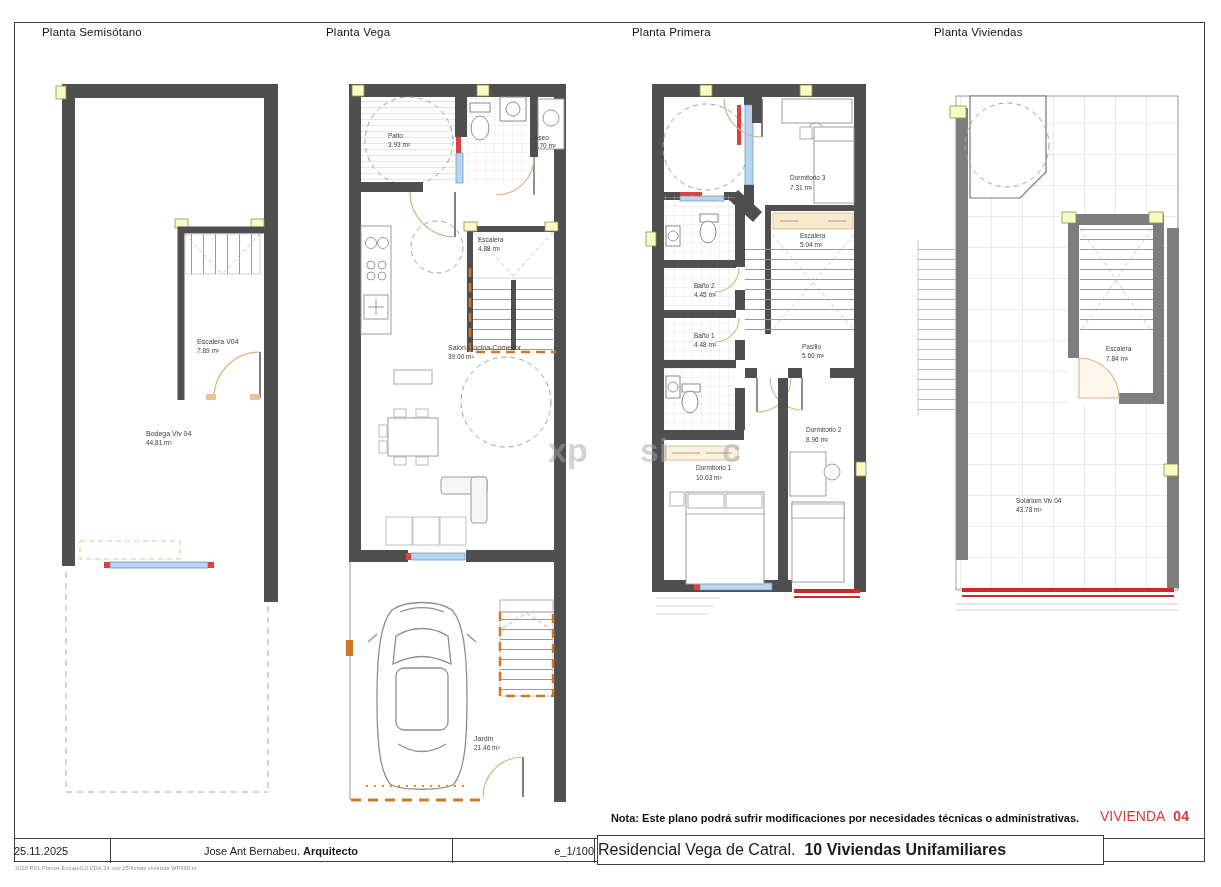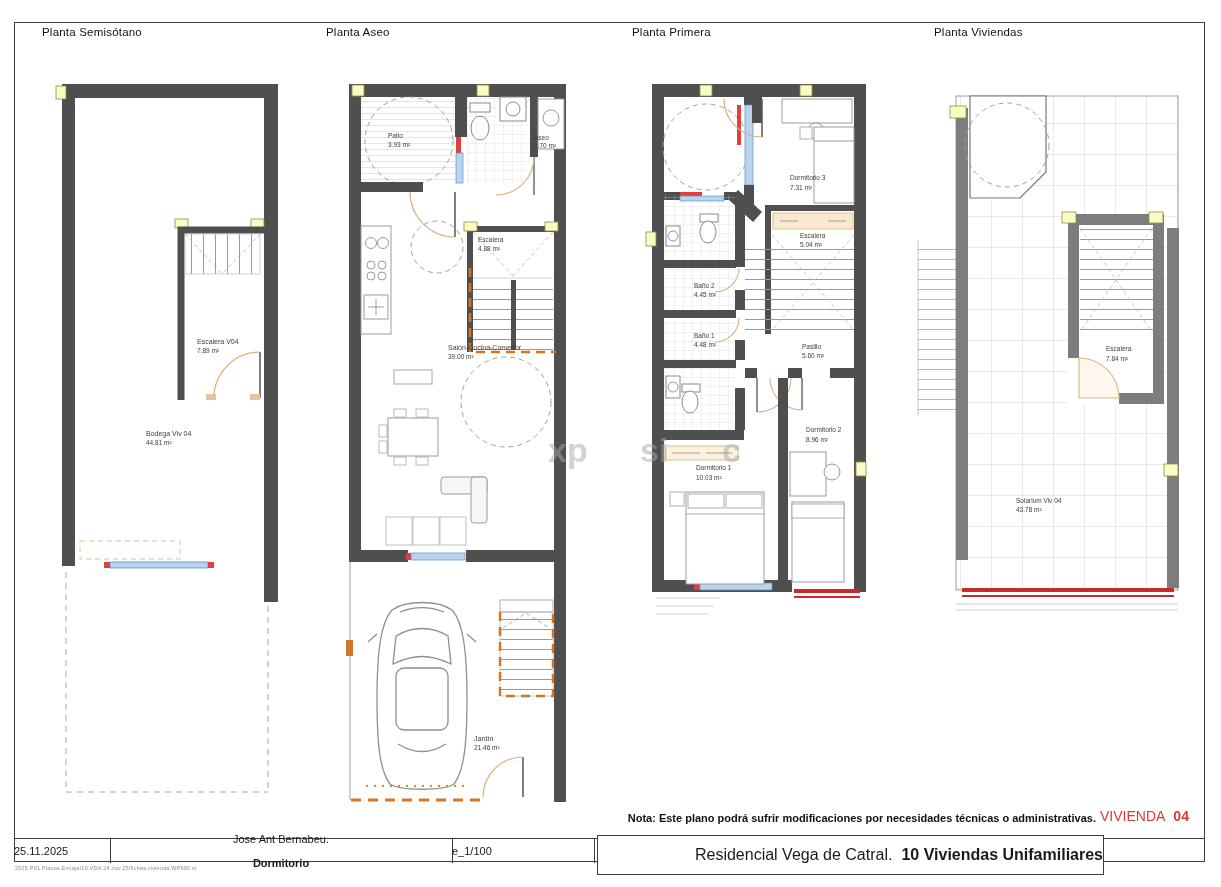--- a/index.html
+++ b/index.html
@@ -11,41 +11,41 @@
   #t-semi{left:42px;top:26px;} #t-baja{left:326px;top:26px;}
   #t-primera{left:620px;top:26px;padding-left:12px;} #t-solarium{left:934px;top:26px;}
   svg{position:absolute;left:0;top:0;}
   svg text{font-family:"Liberation Sans",sans-serif;fill:#3c3c3c;}
   .rl{font-size:7px;} .rla{font-size:6.5px;}
   .wm{font-size:34px;font-weight:bold;fill:#a6a6a6;opacity:.5;}
   
   .strip{position:absolute;left:14px;top:838px;width:1191px;height:24px;border-top:1px solid #3c3c3c;box-sizing:border-box;}
   .cell{position:absolute;top:0;height:24px;display:flex;align-items:center;font-size:11px;}
   .cell-date{left:0;width:96px;border-right:1px solid #3c3c3c;}
-  .cell-arch{left:96px;width:342px;justify-content:center;border-right:1px solid #3c3c3c;flex-direction:column;}
-  .cell-scale{left:438px;width:142px;justify-content:flex-start;border-right:1px solid #3c3c3c;}
-  .project-box{position:absolute;left:597px;top:835px;width:507px;height:40px;border:1.5px solid #3c3c3c;
-        box-sizing:border-box;display:flex;align-items:center;justify-content:flex-end;
+  .cell-arch{left:96px;width:342px;justify-content:center;border-right:1px solid #3c3c3c;}
+  .cell-scale{left:438px;width:142px;justify-content:flex-end;border-right:1px solid #3c3c3c;}
+  .project-box{position:absolute;left:597px;top:835px;width:507px;height:30px;border:1.5px solid #3c3c3c;
+        box-sizing:border-box;display:flex;align-items:center;justify-content:flex-start;
         font-size:16px;background:#fff;white-space:nowrap;}
   .project-box b{margin-left:9px;}
-  .note-line{position:absolute;left:594px;top:812px;width:502px;height:16px;text-align:right;
+  .note-line{position:absolute;left:594px;top:812px;width:502px;height:16px;text-align:center;
         font-size:11px;font-weight:bold;color:#111;white-space:nowrap;}
   .vivienda{position:absolute;left:1100px;top:808px;width:110px;font-size:14px;color:#d93a36;white-space:nowrap;}
   .vivienda b{margin-left:8px;font-weight:bold;}
   .fileref{position:absolute;left:15px;top:865px;font-size:5.5px;color:#8a8a8a;letter-spacing:.2px;}
 </style>
 </head>
 <body>
 
 <div class="page">
 
   <div class="sheet-border"></div>
 
   <div id="t-semi" class="plan-title">Planta Semisótano</div>
-  <div id="t-baja" class="plan-title">Planta Aseo</div>
+  <div id="t-baja" class="plan-title">Planta Vega</div>
   <div id="t-primera" class="plan-title">Planta Primera</div>
   <div id="t-solarium" class="plan-title">Planta Viviendas</div>
 
   <svg width="1221" height="887" viewBox="0 0 1221 887">
     <defs>
       <pattern id="pTread" width="10" height="10" patternUnits="userSpaceOnUse">
         <path d="M0,9.5 H10" stroke="#9a9a9a" stroke-width="1"></path>
       </pattern>
       <pattern id="pTreadV" width="12" height="12" patternUnits="userSpaceOnUse">
         <path d="M11.5,0 V12" stroke="#9a9a9a" stroke-width="1"></path>
@@ -331,21 +331,21 @@
   <div class="note-line">Nota: Este plano podrá sufrir modificaciones por necesidades técnicas o administrativas.</div>
   <div class="vivienda">
     <span>VIVIENDA</span><b>04</b>
   </div>
 
   <div class="strip">
     <div class="cell cell-date">
       <span>25.11.2025</span>
     </div>
     <div class="cell cell-arch">
-      <span>Jose Ant Bernabeu.</span>&nbsp;<b>Dormitorio</b>
+      <span>Jose Ant Bernabeu.</span>&nbsp;<b>Arquitecto</b>
     </div>
     <div class="cell cell-scale">
       <span>e_1/100</span>
     </div>
   </div>
 
   <div class="project-box">
     <span>Residencial Vega de Catral.</span>
     <b>10 Viviendas Unifamiliares</b>
   </div>

